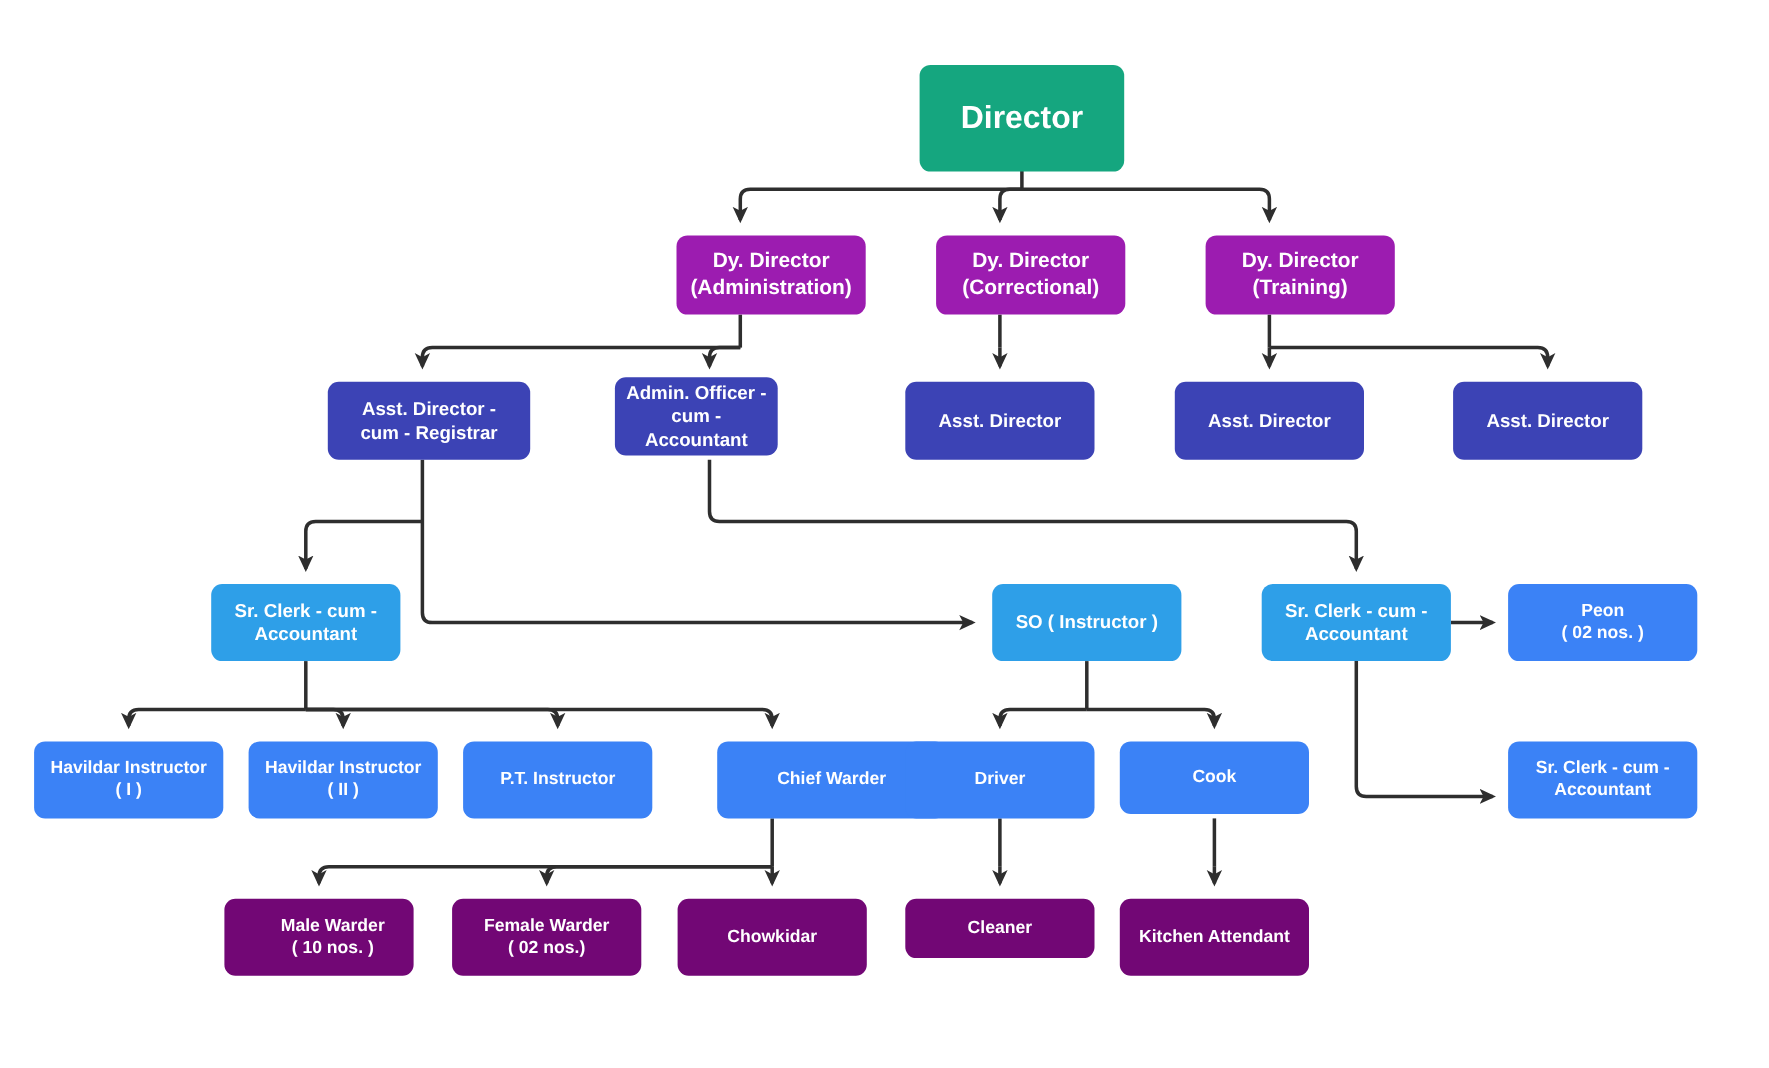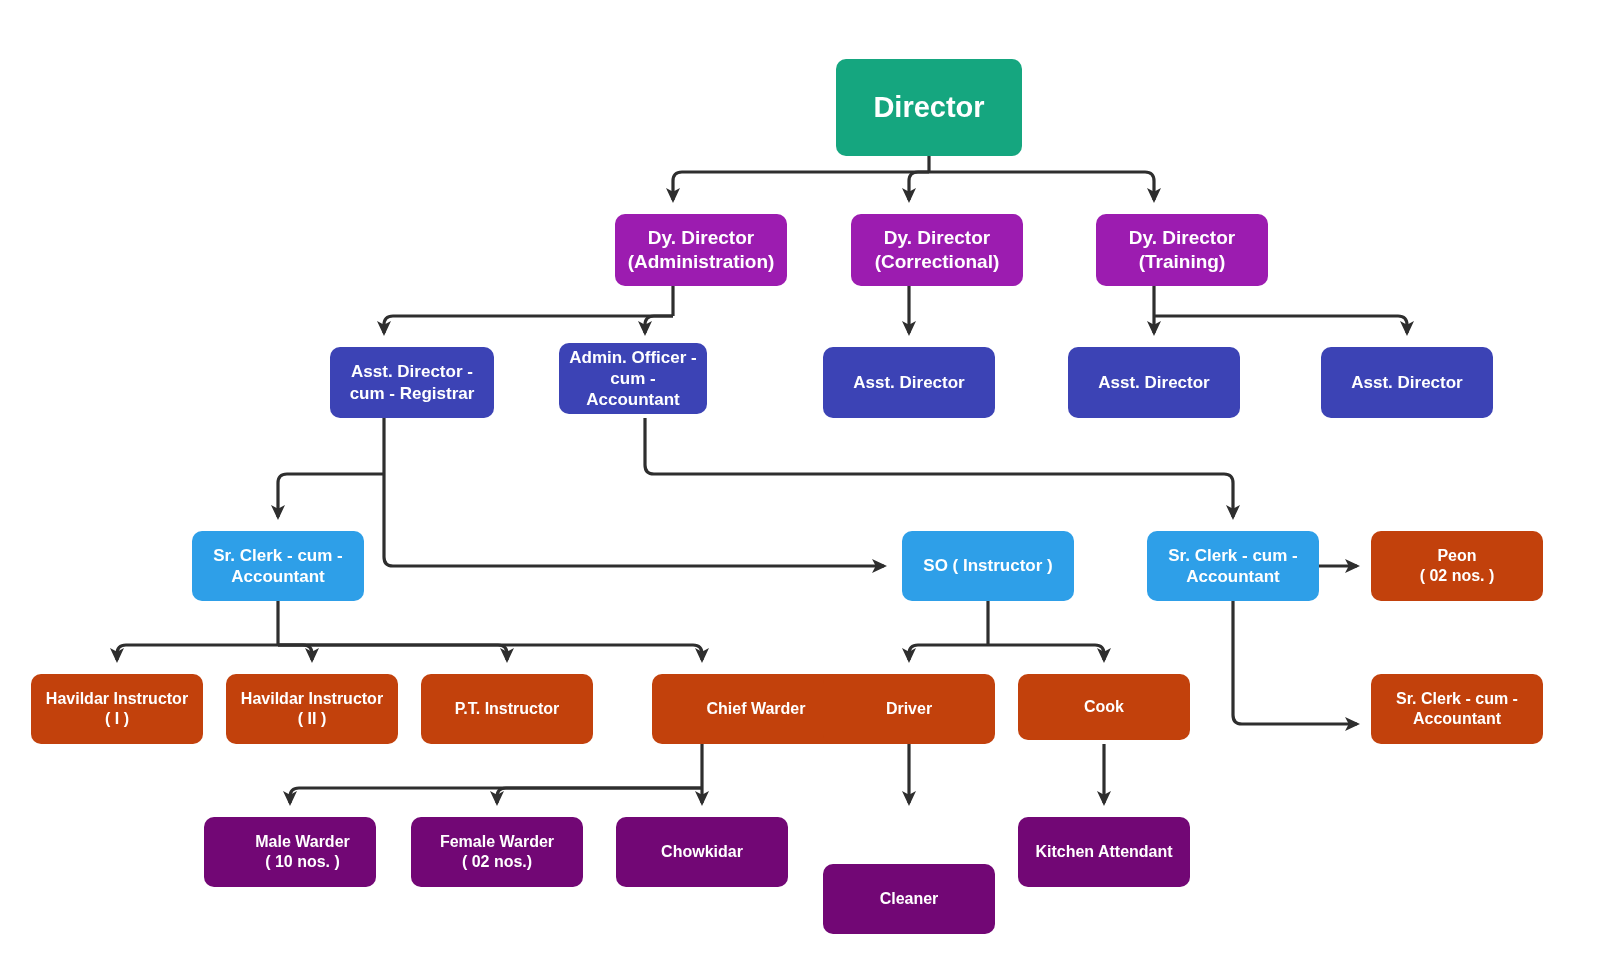--- a/index.html
+++ b/index.html
@@ -38,21 +38,21 @@
     font-weight: bold;
     line-height: 1.25;
     padding: 4px 8px;
     z-index: 5;
     white-space: pre-line;
   }
   .node-lvl-root   { background: #15a67f; font-size: 29px; }
   .node-lvl-deputy { background: #9c1cb0; font-size: 19px; margin-left: 28px; }
   .node-lvl-asst   { background: #3c43b5; font-size: 17px; }
   .node-lvl-clerk  { background: #2e9fe8; font-size: 17px; }
-  .node-lvl-staff  { background: #c2410c; font-size: 16px; }
+  .node-lvl-staff  { background: #3b82f6; font-size: 16px; }
   .node-lvl-base   { background: #720775; font-size: 16px; }
 </style>
 </head>
 <body>
 
 <div id="chart-root">
   <svg id="connector-layer" width="1608" height="971" viewBox="0 0 1608 971">
       <defs>
         <marker id="arrow" viewBox="0 0 10 10" refX="7.2" refY="5" markerWidth="5.2" markerHeight="5.2" orient="auto-start-reverse" markerUnits="strokeWidth">
           <path d="M 0 0.8 L 9 5 L 0 9.2 L 2.2 5 Z" fill="#2e2e2e"></path>
@@ -93,21 +93,21 @@
       <path d="M 1104 788 L 1104 803" fill="none" stroke="#2e2e2e" stroke-width="3.2" stroke-linejoin="round" stroke-linecap="butt" marker-end="url(#arrow)"></path>
     </svg>
   <div id="node-layer">
       <div class="node node-lvl-root" style="left: 836px; top: 31px; width: 186px; height: 97px; margin-top: 28px;"><span>Director</span></div>
       <div class="node node-lvl-deputy" style="left: 587px; top: 214px; width: 172px; height: 72px;"><span>Dy. Director
 (Administration)</span></div>
       <div class="node node-lvl-deputy" style="left: 823px; top: 214px; width: 172px; height: 72px;"><span>Dy. Director
 (Correctional)</span></div>
       <div class="node node-lvl-deputy" style="left: 1068px; top: 214px; width: 172px; height: 72px;"><span>Dy. Director
 (Training)</span></div>
-      <div class="node node-lvl-asst" style="left: 298px; top: 347px; width: 164px; height: 71px; margin-left: 32px;"><span>Asst. Director -
+      <div class="node node-lvl-asst" style="left: 298px; top: 347px; width: 184px; height: 71px;"><span>Asst. Director -
 cum - Registrar</span></div>
       <div class="node node-lvl-asst" style="left: 559px; top: 343px; width: 148px; height: 71px;"><span>Admin. Officer -
 cum - Accountant</span></div>
       <div class="node node-lvl-asst" style="left: 823px; top: 347px; width: 172px; height: 71px;"><span>Asst. Director</span></div>
       <div class="node node-lvl-asst" style="left: 1068px; top: 347px; width: 172px; height: 71px;"><span>Asst. Director</span></div>
       <div class="node node-lvl-asst" style="left: 1321px; top: 347px; width: 172px; height: 71px;"><span>Asst. Director</span></div>
       <div class="node node-lvl-clerk" style="left: 192px; top: 531px; width: 172px; height: 70px;"><span>Sr. Clerk - cum -
 Accountant</span></div>
       <div class="node node-lvl-clerk" style="left: 902px; top: 531px; width: 172px; height: 70px;"><span>SO ( Instructor )</span></div>
       <div class="node node-lvl-clerk" style="left: 1147px; top: 531px; width: 172px; height: 70px;"><span>Sr. Clerk - cum -
@@ -122,16 +122,16 @@
       <div class="node node-lvl-staff" style="left: 652px; top: 674px; width: 208px; height: 70px;"><span>Chief Warder</span></div>
       <div class="node node-lvl-staff" style="left: 823px; top: 674px; width: 172px; height: 70px;"><span>Driver</span></div>
       <div class="node node-lvl-staff" style="left: 1018px; top: 674px; width: 172px; height: 66px;"><span>Cook</span></div>
       <div class="node node-lvl-staff" style="left: 1371px; top: 674px; width: 172px; height: 70px;"><span>Sr. Clerk - cum -
 Accountant</span></div>
       <div class="node node-lvl-base" style="left: 204px; top: 817px; width: 172px; height: 70px; padding-left: 33px;"><span>Male Warder
 ( 10 nos. )</span></div>
       <div class="node node-lvl-base" style="left: 411px; top: 817px; width: 172px; height: 70px;"><span>Female Warder
 ( 02 nos.)</span></div>
       <div class="node node-lvl-base" style="left: 616px; top: 817px; width: 172px; height: 70px;"><span>Chowkidar</span></div>
-      <div class="node node-lvl-base" style="left: 823px; top: 817px; width: 172px; height: 70px; margin-top: 47px;"><span>Cleaner</span></div>
+      <div class="node node-lvl-base" style="left: 823px; top: 817px; width: 172px; height: 54px;"><span>Cleaner</span></div>
       <div class="node node-lvl-base" style="left: 1018px; top: 817px; width: 172px; height: 70px;"><span>Kitchen Attendant</span></div>
     </div>
 </div>
 
 </body></html>

